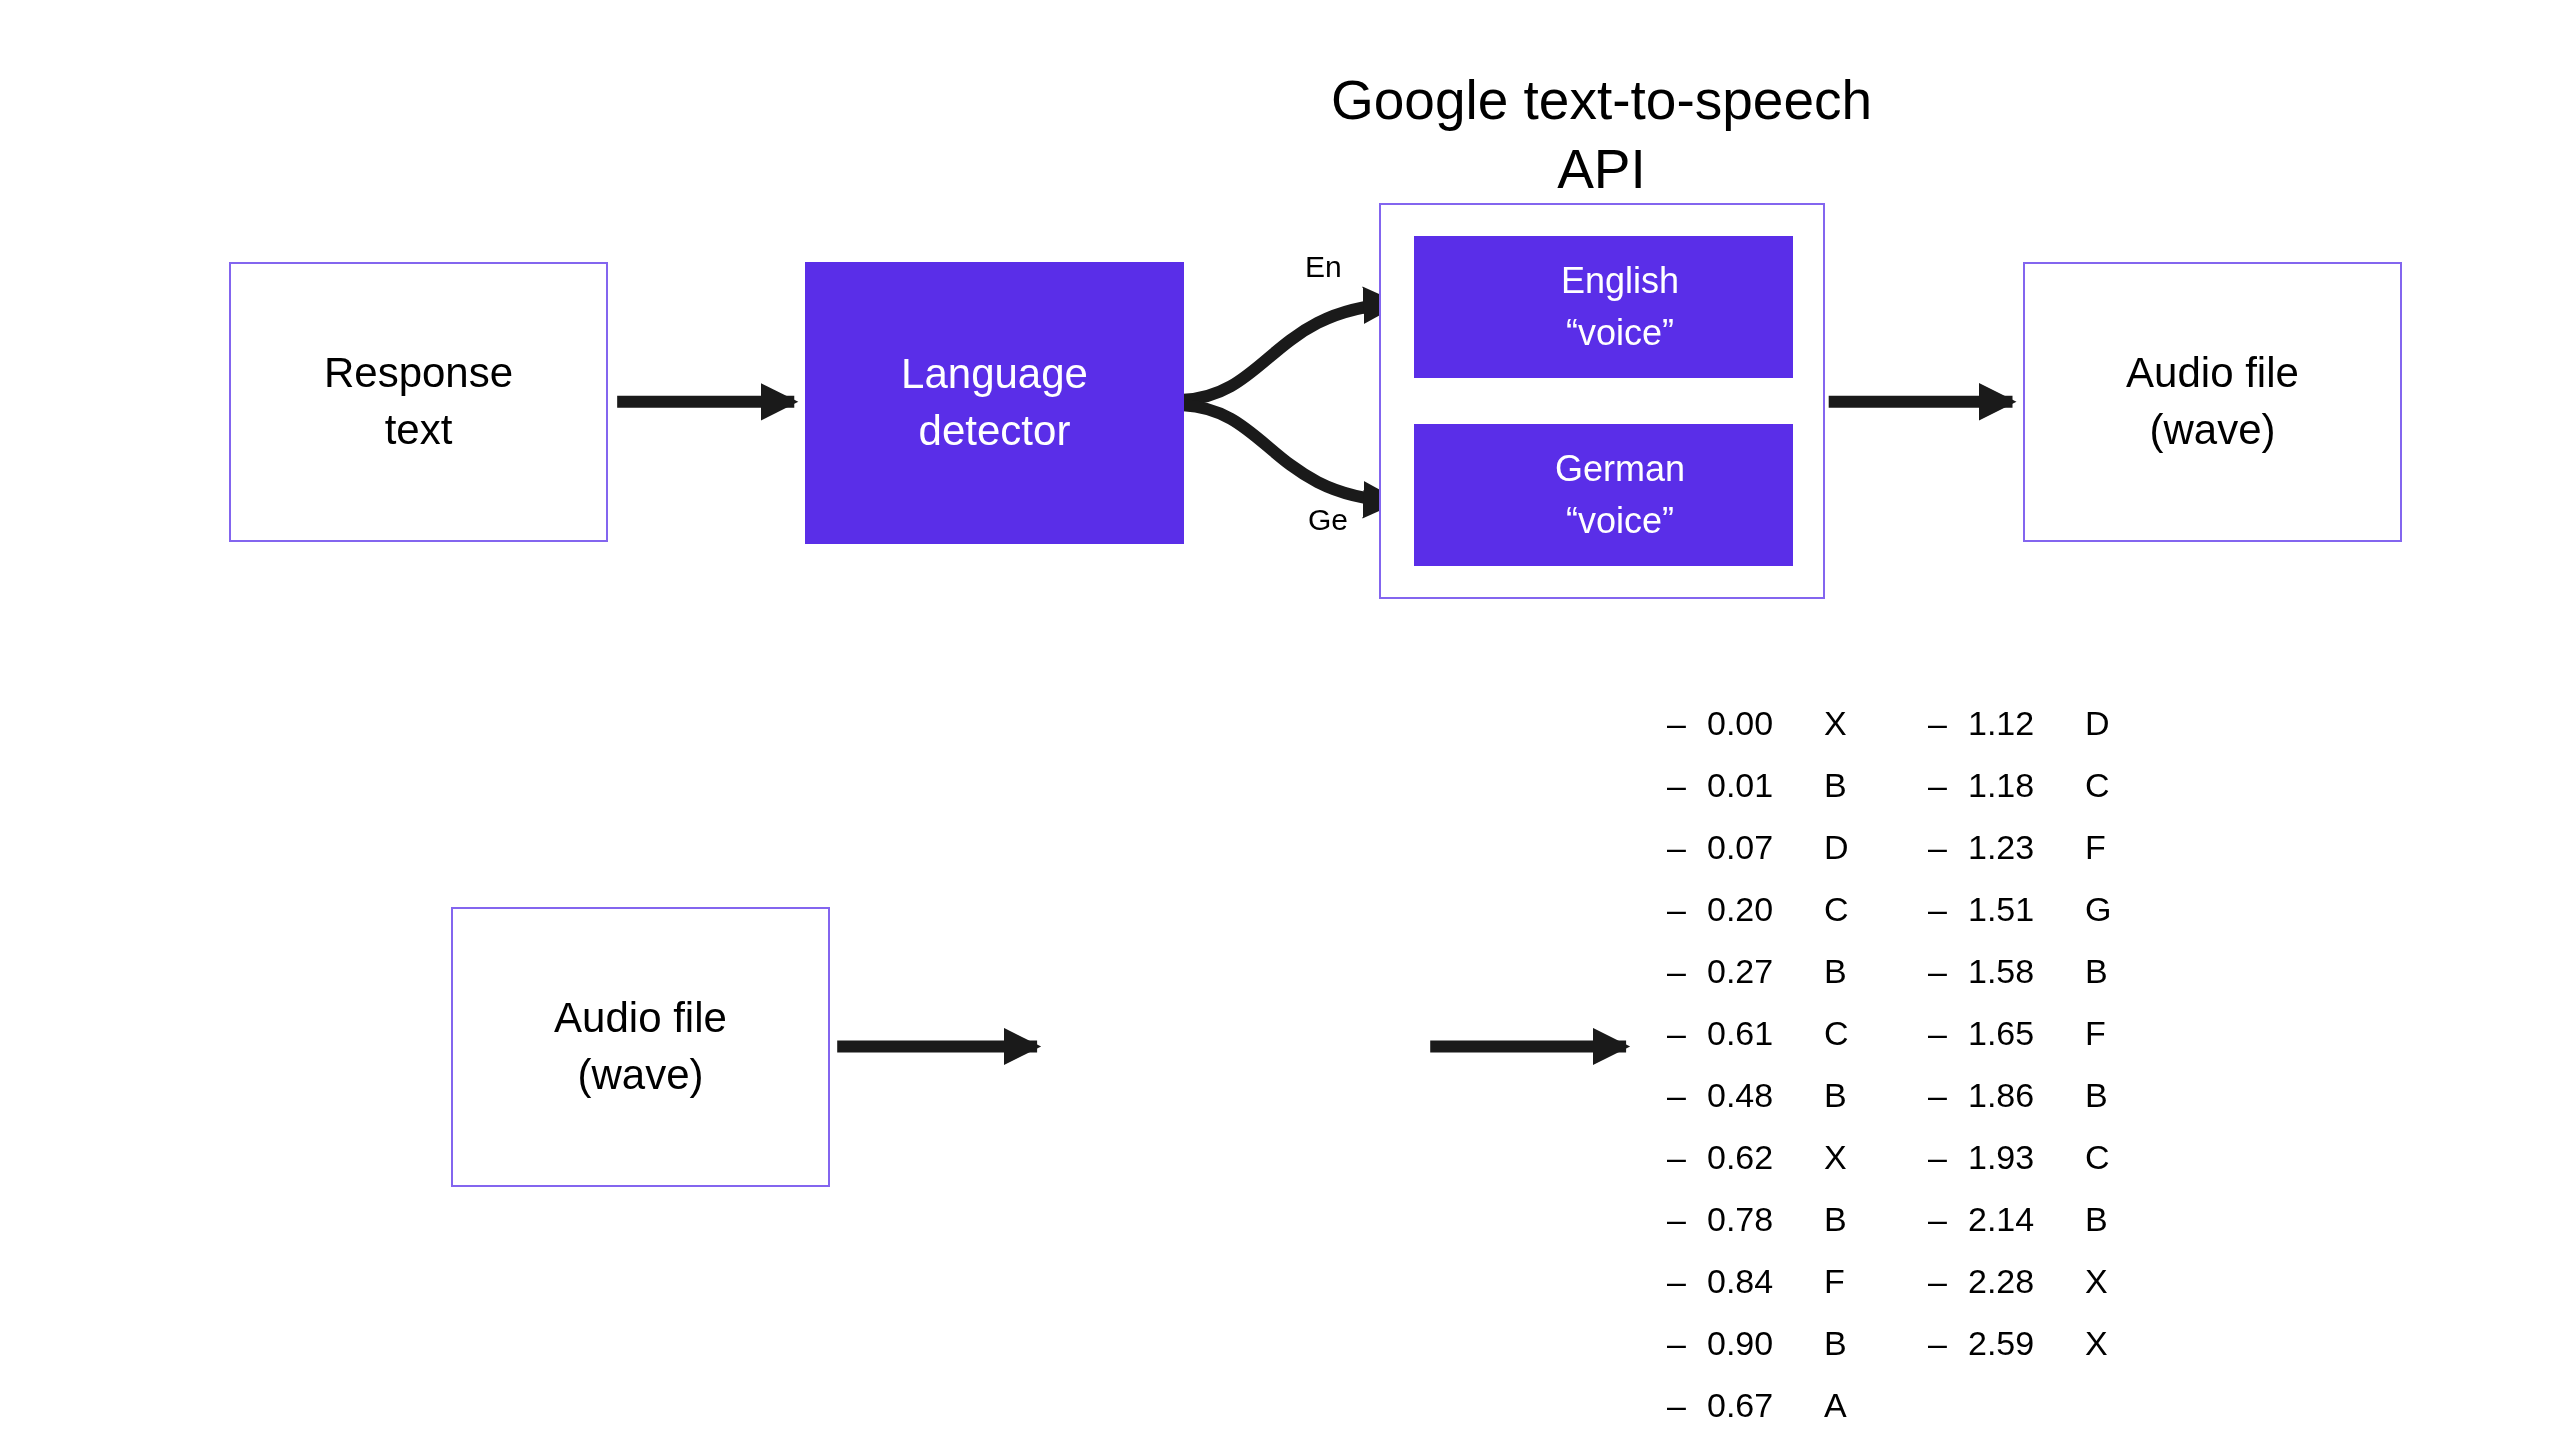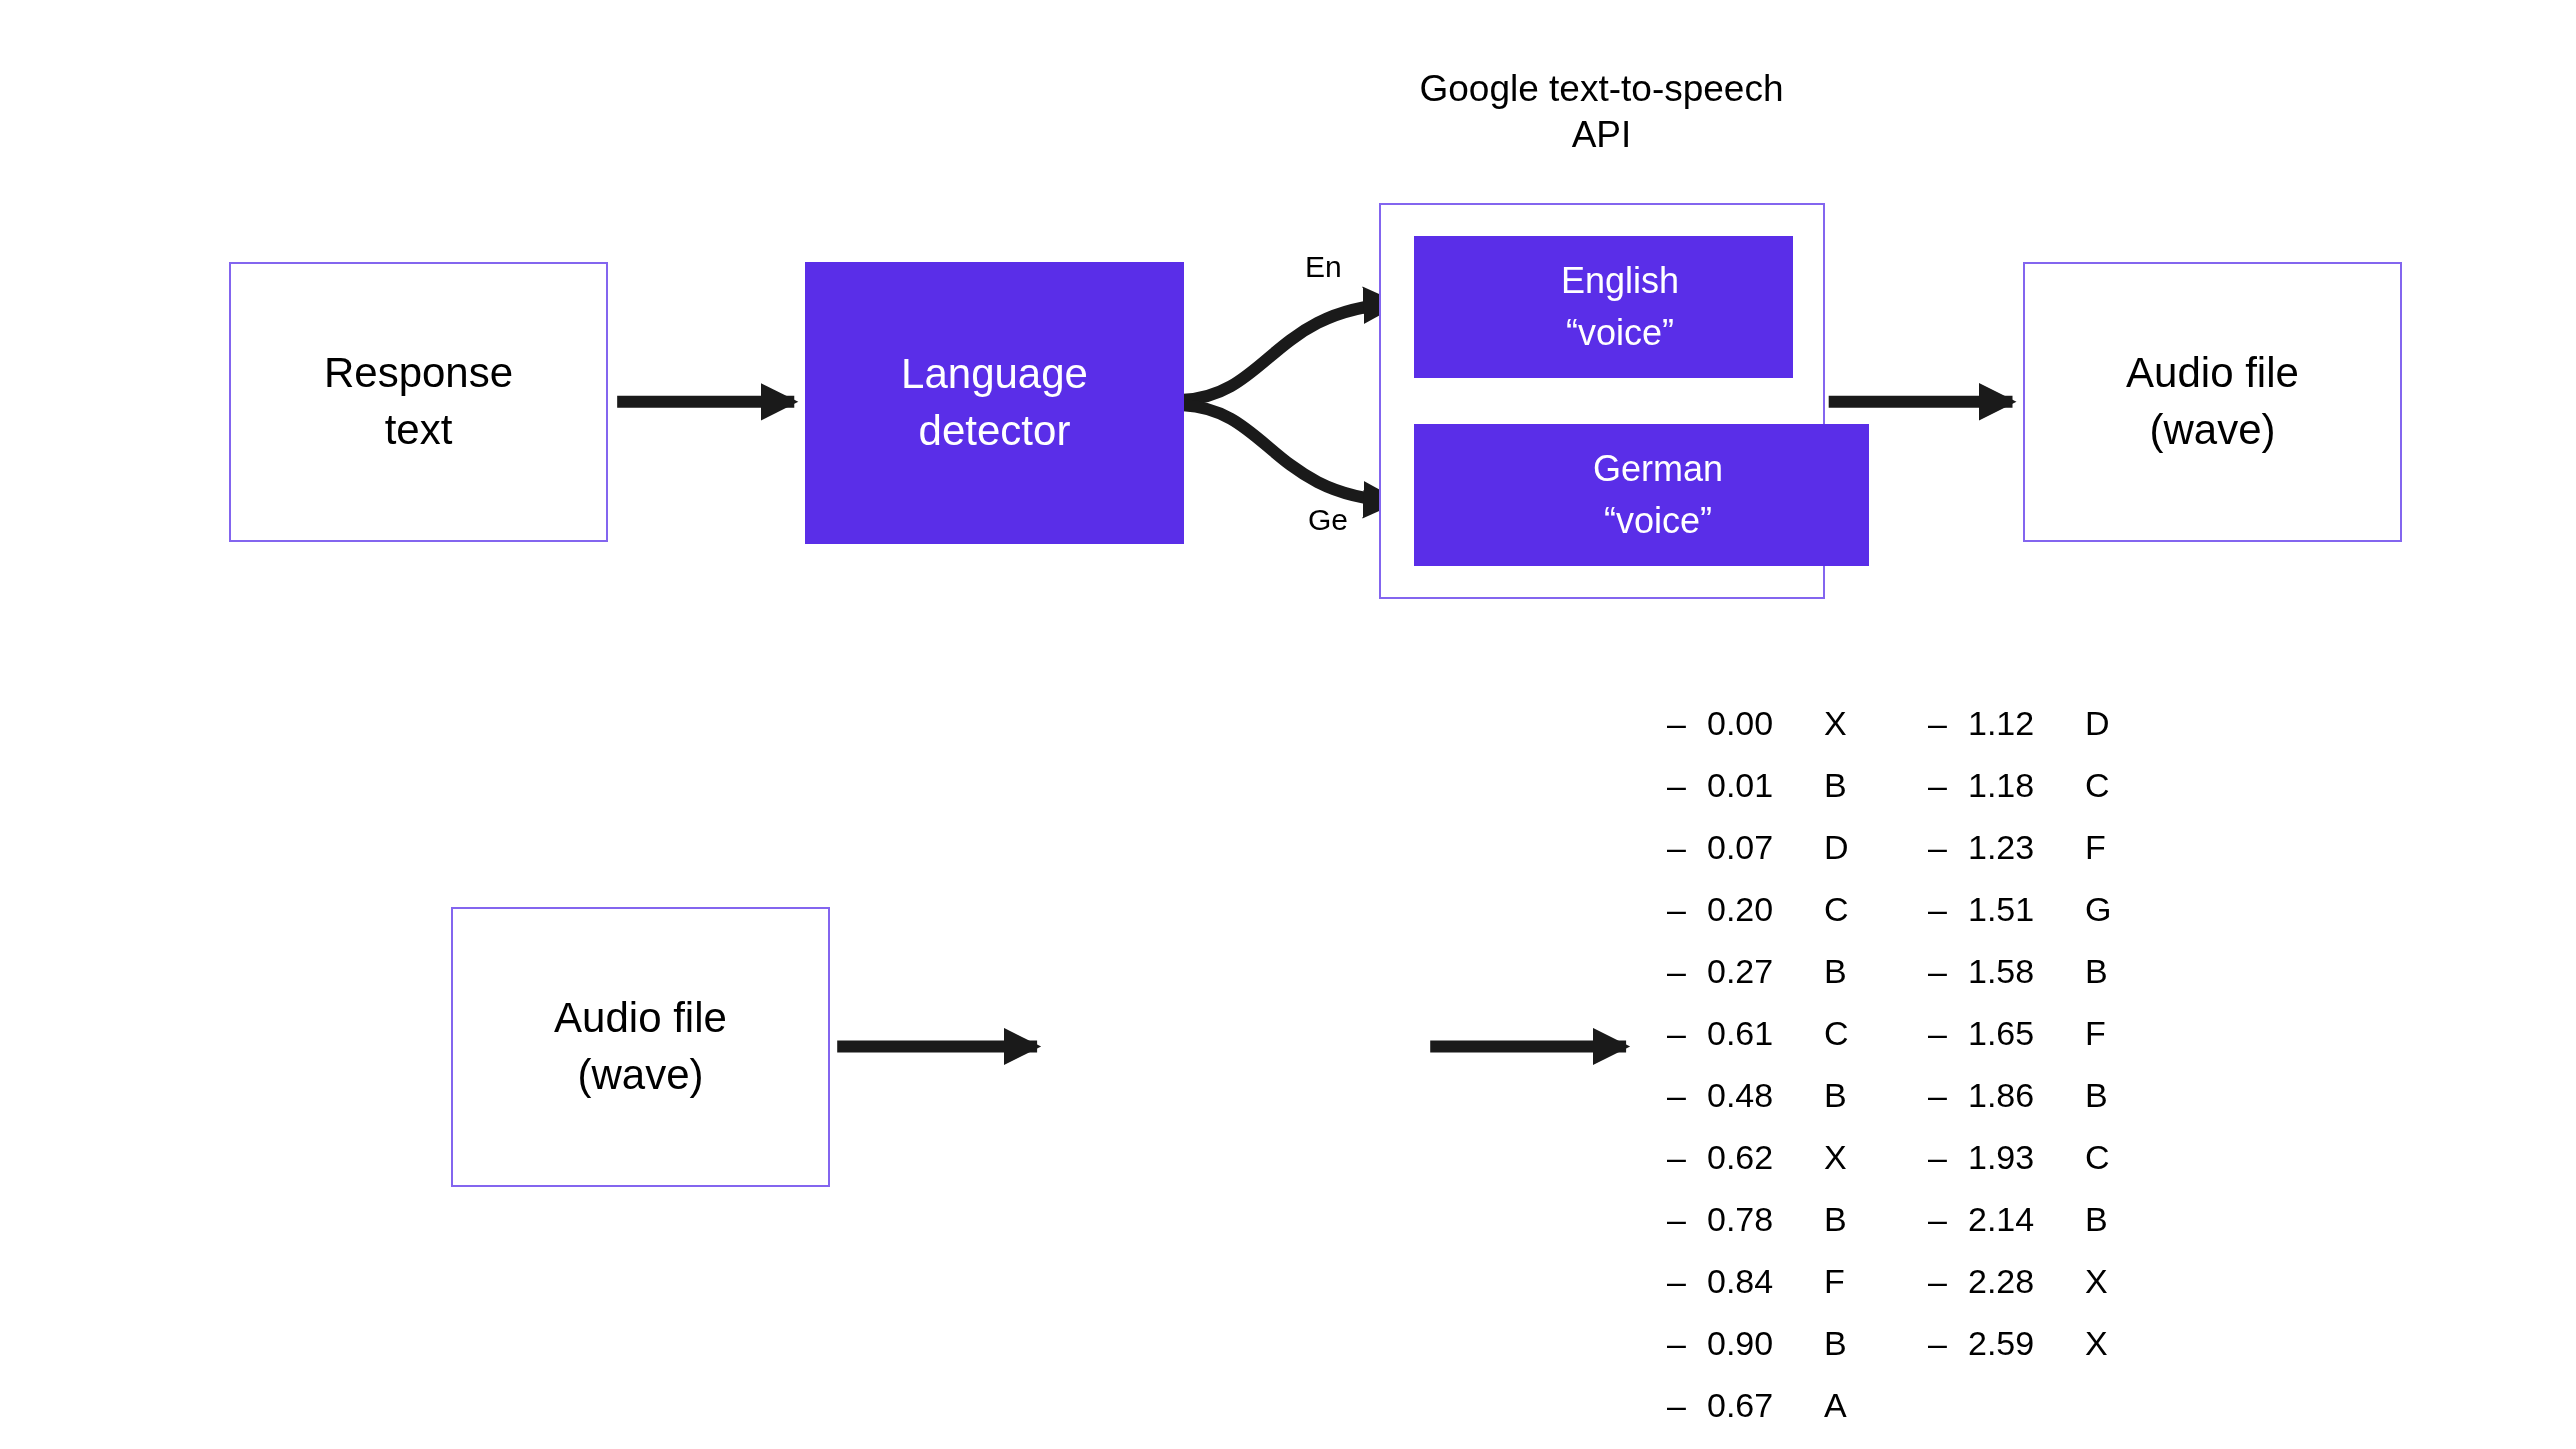--- a/index.html
+++ b/index.html
@@ -30,21 +30,21 @@
     color:#fff; font-size:42px; line-height:1.35;
   }
   .voice-box { font-size:36px; line-height:1.45;padding-left:33px; }
   .tts-container {
     position:absolute;
     background:#ffffff;
     border:2px solid var(--border,#8365ef);
   }
   .diagram-title {
     position:absolute; color:#000;
-    font-size:37px; line-height:1.25;
+    font-size:55px; line-height:1.25;
     text-align:center; white-space:pre-line;
   }
   .branch-label { position:absolute; color:#000; font-size:30px; }
 
   .timeline-col { position:absolute; }
   .t-row {
     display:flex; align-items:center;
     height:62px; padding-left:17px;
     font-size:34px; color:#000;
   }
@@ -87,21 +87,21 @@
   <div class="diagram-title" style="left:1199px; top:66px; width:805px;">Google text-to-speech
 API</div>
 
   <div class="tts-container" style="left:1379px; top:203px; width:446px; height:396px;"></div>
 
   <div class="box purple-box voice-box" style="left:1414px; top:236px; width:379px; height:142px;">
     <span>English
 “voice”</span>
   </div>
 
-  <div class="box purple-box voice-box" style="left:1414px; top:424px; width:455px; height:142px;">
+  <div class="box purple-box voice-box" style="left:1414px; top:424px; width:379px; height:142px;">
     <span>German
 “voice”</span>
   </div>
 
   <div class="box white-box" style="left:2023px; top:262px; width:379px; height:280px;">
     <span>Audio file
 (wave)</span>
   </div>
 
   <div class="box white-box" style="left:451px; top:907px; width:379px; height:280px;">

